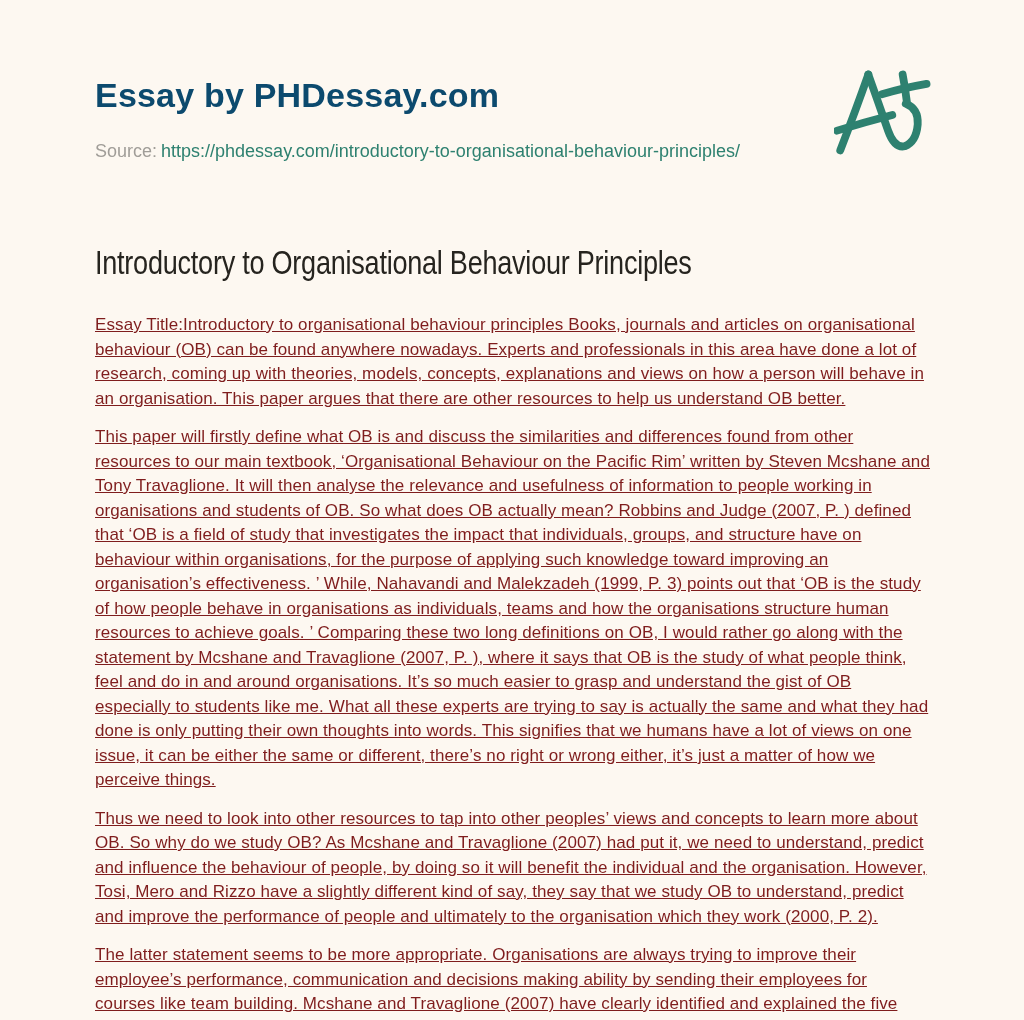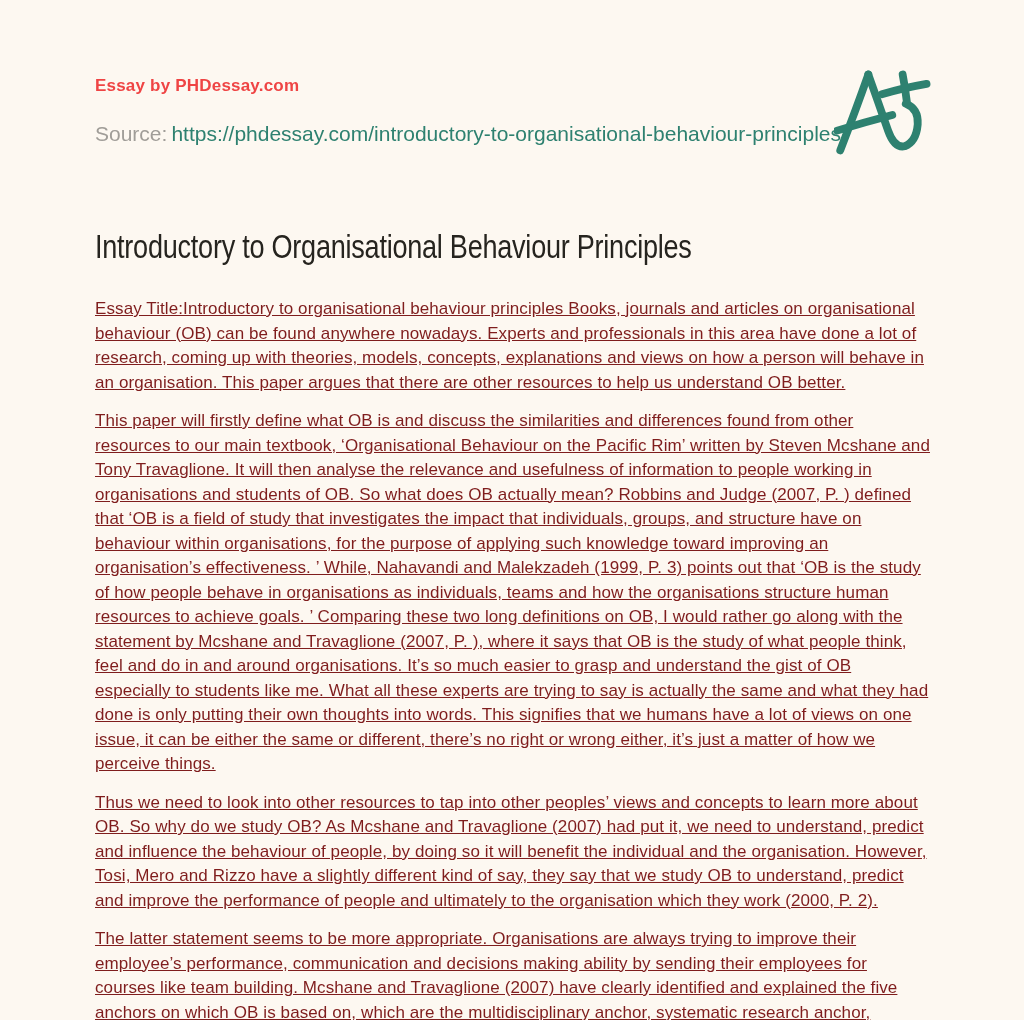--- a/index.html
+++ b/index.html
@@ -11,28 +11,28 @@
     background: #fdf8f1;
     min-height: 1020px;
     position: relative;
     overflow: hidden;
   }
   .page {
     padding: 76px 94px 40px 95px;
     position: relative;
   }
   .byline {
-    font-size: 17px;
+    font-size: 34px;
     font-weight: 700;
-    color: #ef4444;
+    color: #0c4a6e;
     letter-spacing: 0.2px;
   }
   .source-line {
     margin-top: 26px;
-    font-size: 21px;
+    font-size: 18px;
     color: #a09d98;
   }
   .source-link {
     color: #2e8170;
     text-decoration: none;
     margin-left: 4px;
   }
   .logo {
     position: absolute;
     top: 62px;

